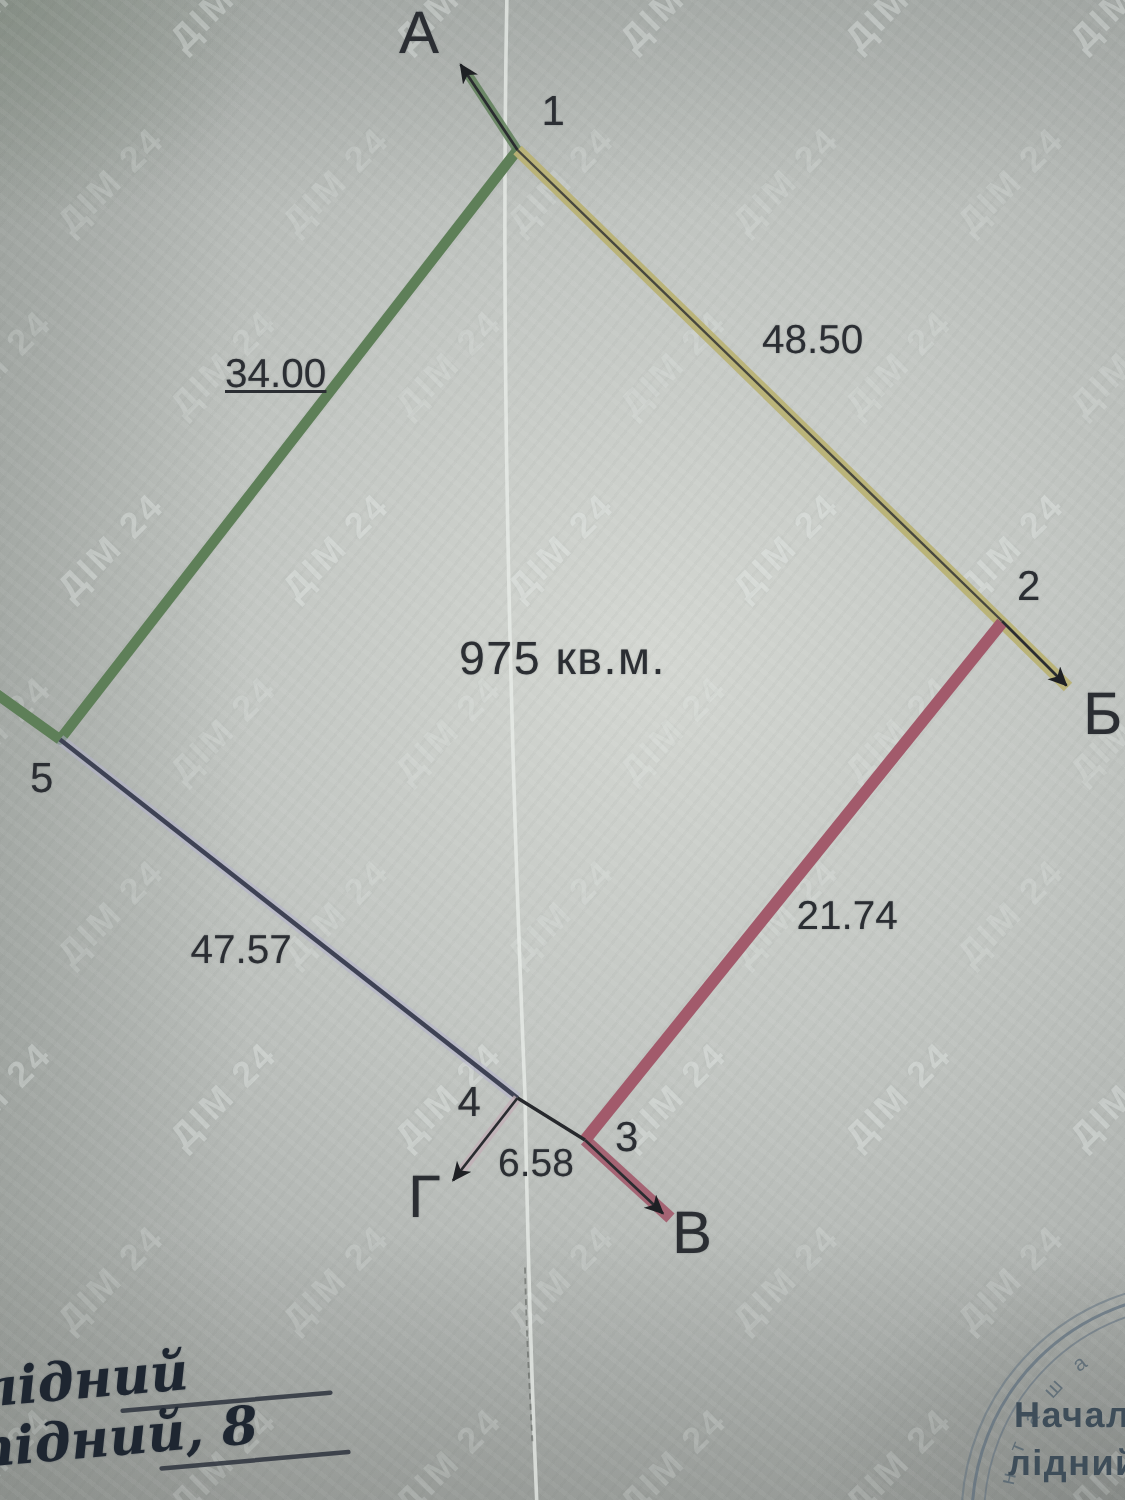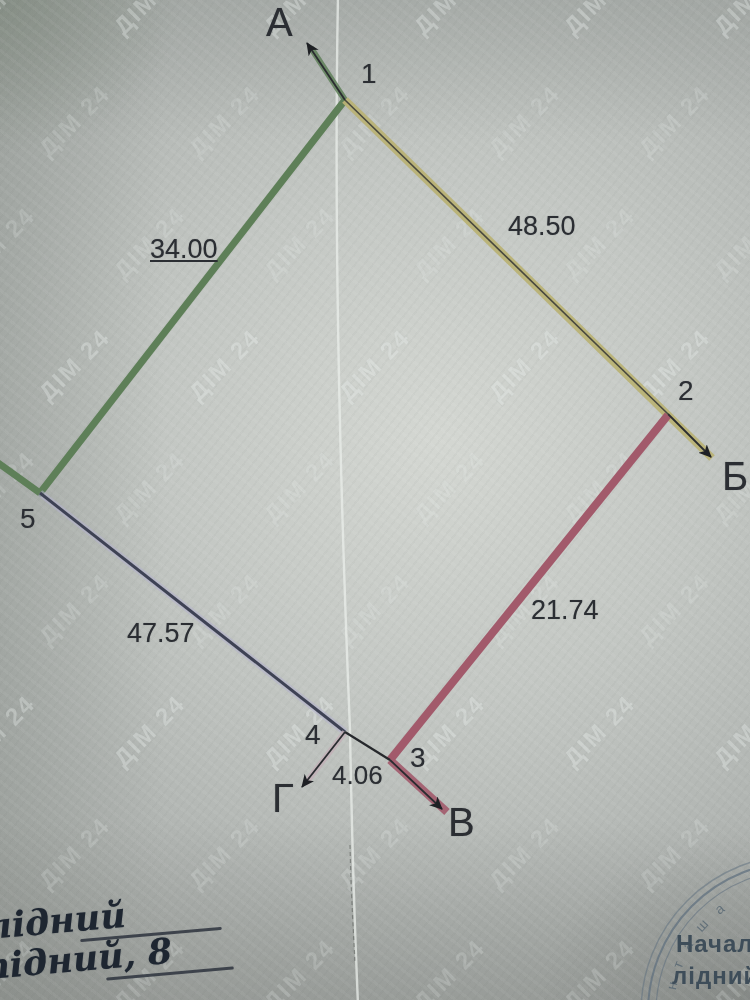--- a/index.html
+++ b/index.html
@@ -153,22 +153,23 @@
   <div class="lbl vtx" style="left:361px;top:60px;">1</div>
   <div class="lbl vtx" style="left:678px;top:377px;">2</div>
   <div class="lbl vtx" style="left:410px;top:744px;">3</div>
   <div class="lbl vtx" style="left:305px;top:721px;">4</div>
   <div class="lbl vtx" style="left:20px;top:505px;">5</div>
 
   <div class="lbl len" style="left:150px;top:236px;text-decoration:underline;">34.00</div>
   <div class="lbl len" style="left:508px;top:213px;">48.50</div>
   <div class="lbl len" style="left:531px;top:597px;">21.74</div>
   <div class="lbl len" style="left:127px;top:620px;">47.57</div>
-  <div class="lbl len" style="left:332px;top:762px;font-size:26px;">4.06</div>
+  <div class="lbl len" style="left:332px;top:762px;font-size:26px;">6.58</div>
 
+  <div class="lbl area" style="left:306px;top:423px;">975 кв.м.</div>
 
   <div class="footer-line" style="left:-14px;top:900px;">лідний</div>
   <div class="footer-rule" style="left:80px;top:933px;width:142px;"></div>
   <div class="footer-line" style="left:-16px;top:938px;">підний, 8</div>
   <div class="footer-rule" style="left:106px;top:972px;width:128px;"></div>
 
   <div class="stamp-text" style="left:676px;top:930px;">Начал</div>
   <div class="stamp-text" style="left:672px;top:962px;">лідний</div>
 
 </div>

